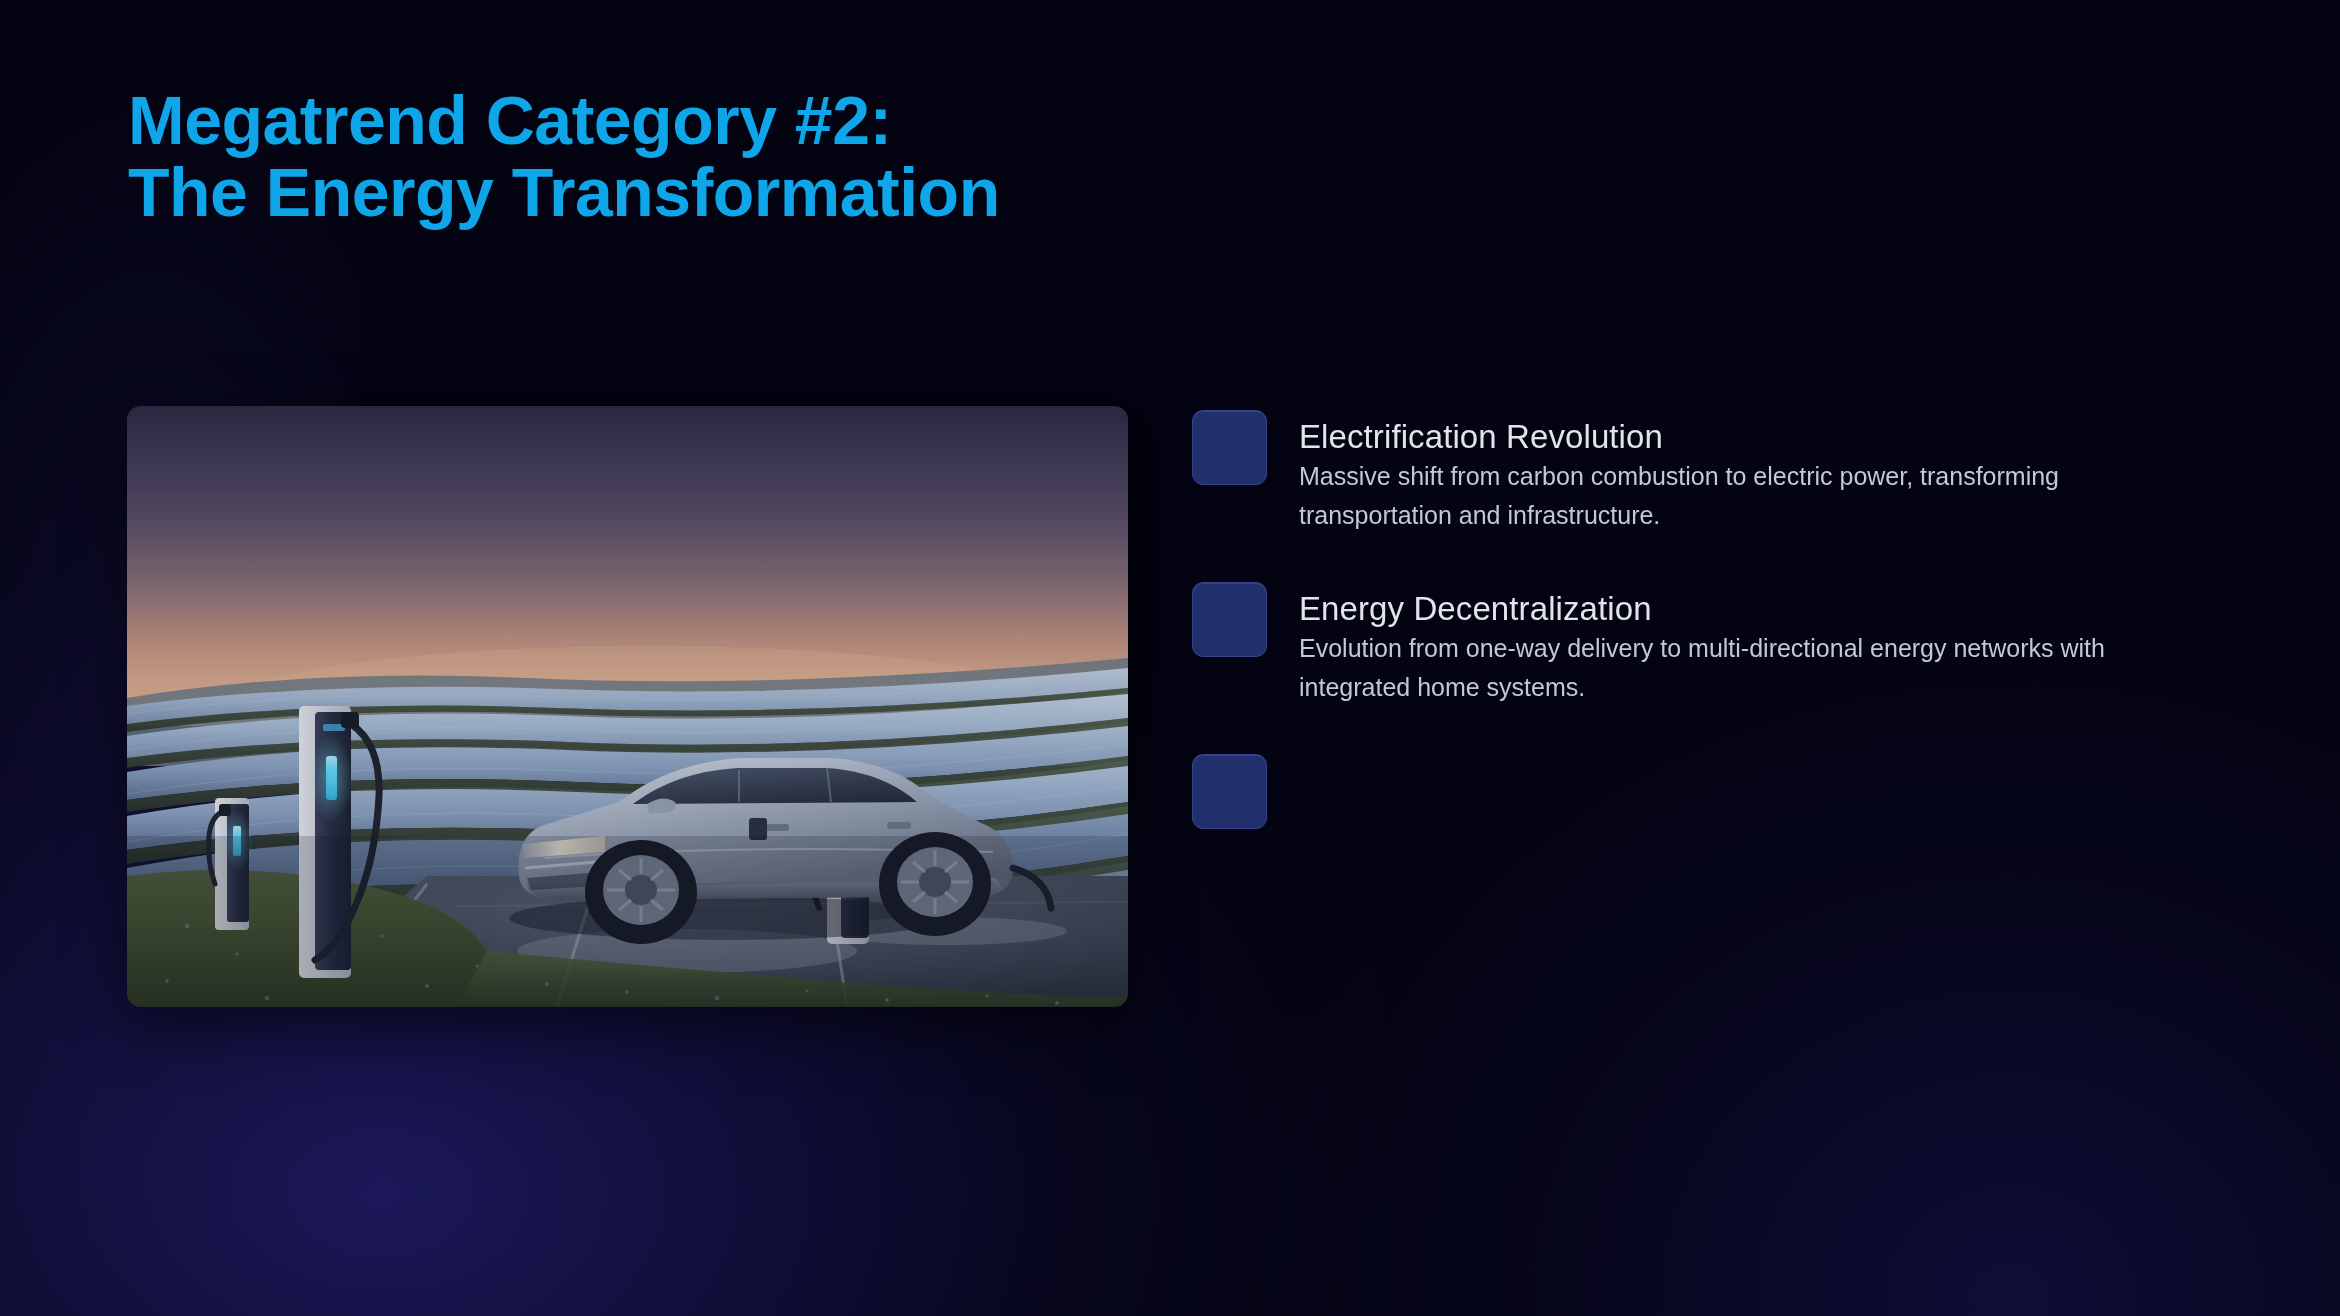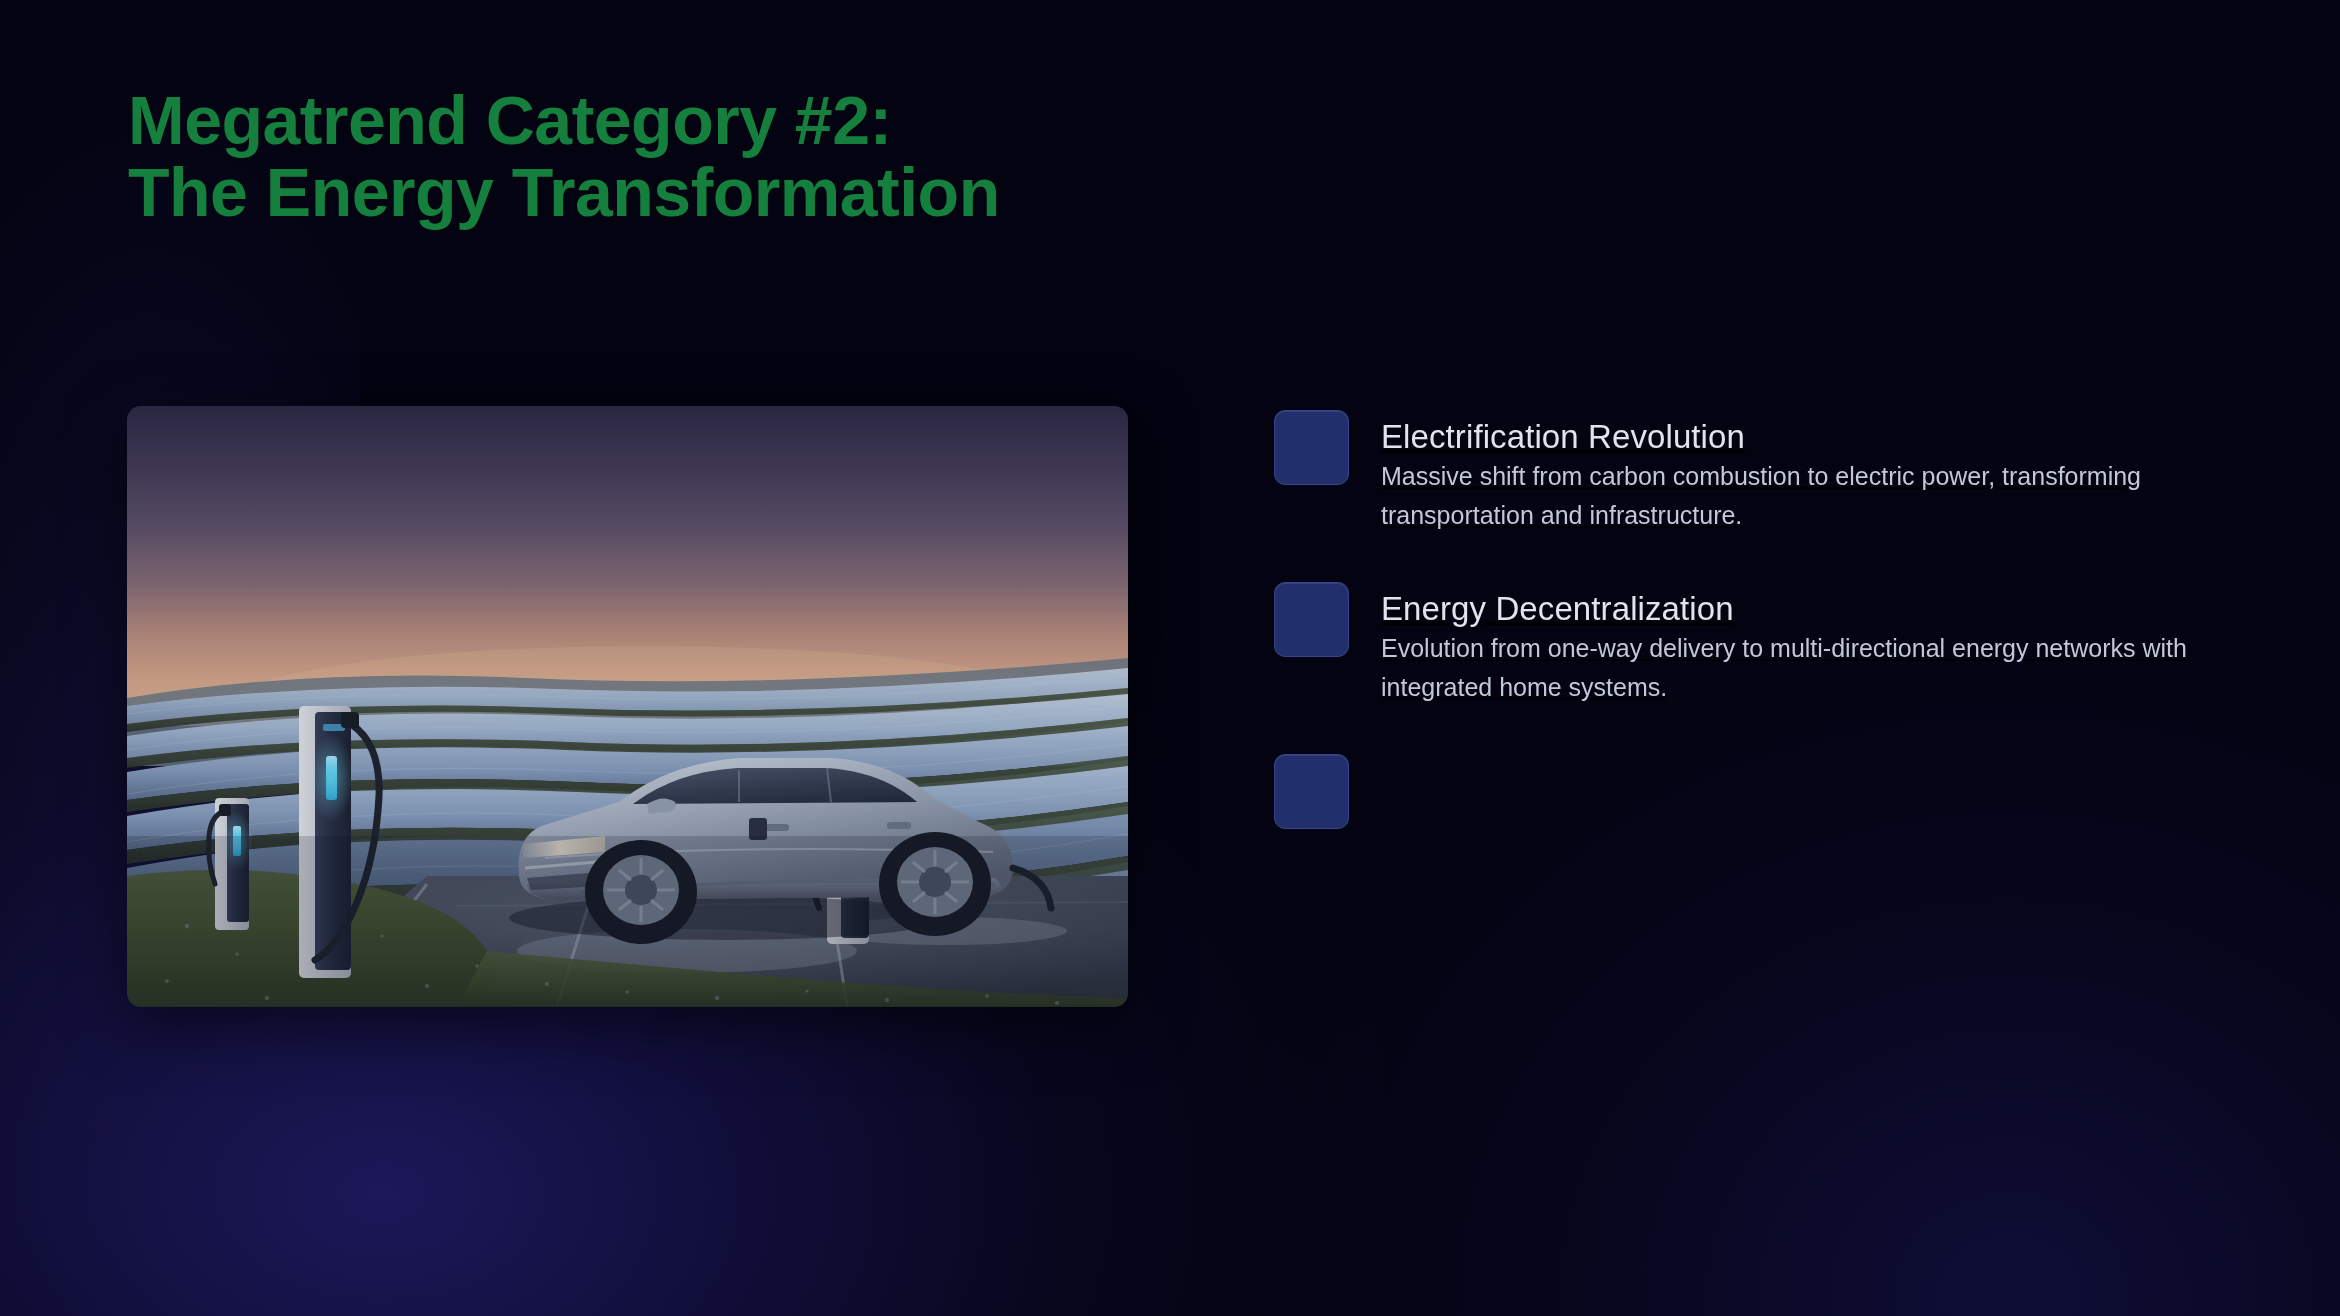--- a/index.html
+++ b/index.html
@@ -42,21 +42,21 @@
     background:radial-gradient(ellipse at 60% 50%,
         rgba(26,22,74,0.40) 0%,
         rgba(3,3,17,0) 74%);
     pointer-events:none;
   }
 
   
   #title {
     position:absolute; left:128px; top:84px;
     width:1300px;
-    color:#15803d;
+    color:#0ea5e9;
     font-size:68px;
     font-weight:700;
     line-height:1.06;
     letter-spacing:-0.5px;
     white-space:pre-line;
   }
 
   
   #figure {
     position:absolute;
@@ -64,23 +64,22 @@
     width:1001px; height:601px;
     border-radius:14px;
     overflow:hidden;
     box-shadow:0 18px 60px rgba(0,0,0,0.55);
   }
   #figure svg { display:block; width:100%; height:100%; }
 
   
   #list {
     position:absolute;
-    left:1274px; top:406px;
+    left:1192px; top:406px;
     width:1010px;
-    text-decoration:underline;
   }
   .item { position:relative; margin-bottom:43px; }
   .item:last-child { margin-bottom:0; }
   .sq {
     position:absolute; left:0; top:4px;
     width:75px; height:75px;
     border-radius:11px;
     background:#222f6d;
     border:1px solid #37448a;
     box-shadow:inset 0 1px 0 rgba(120,135,210,0.22);

